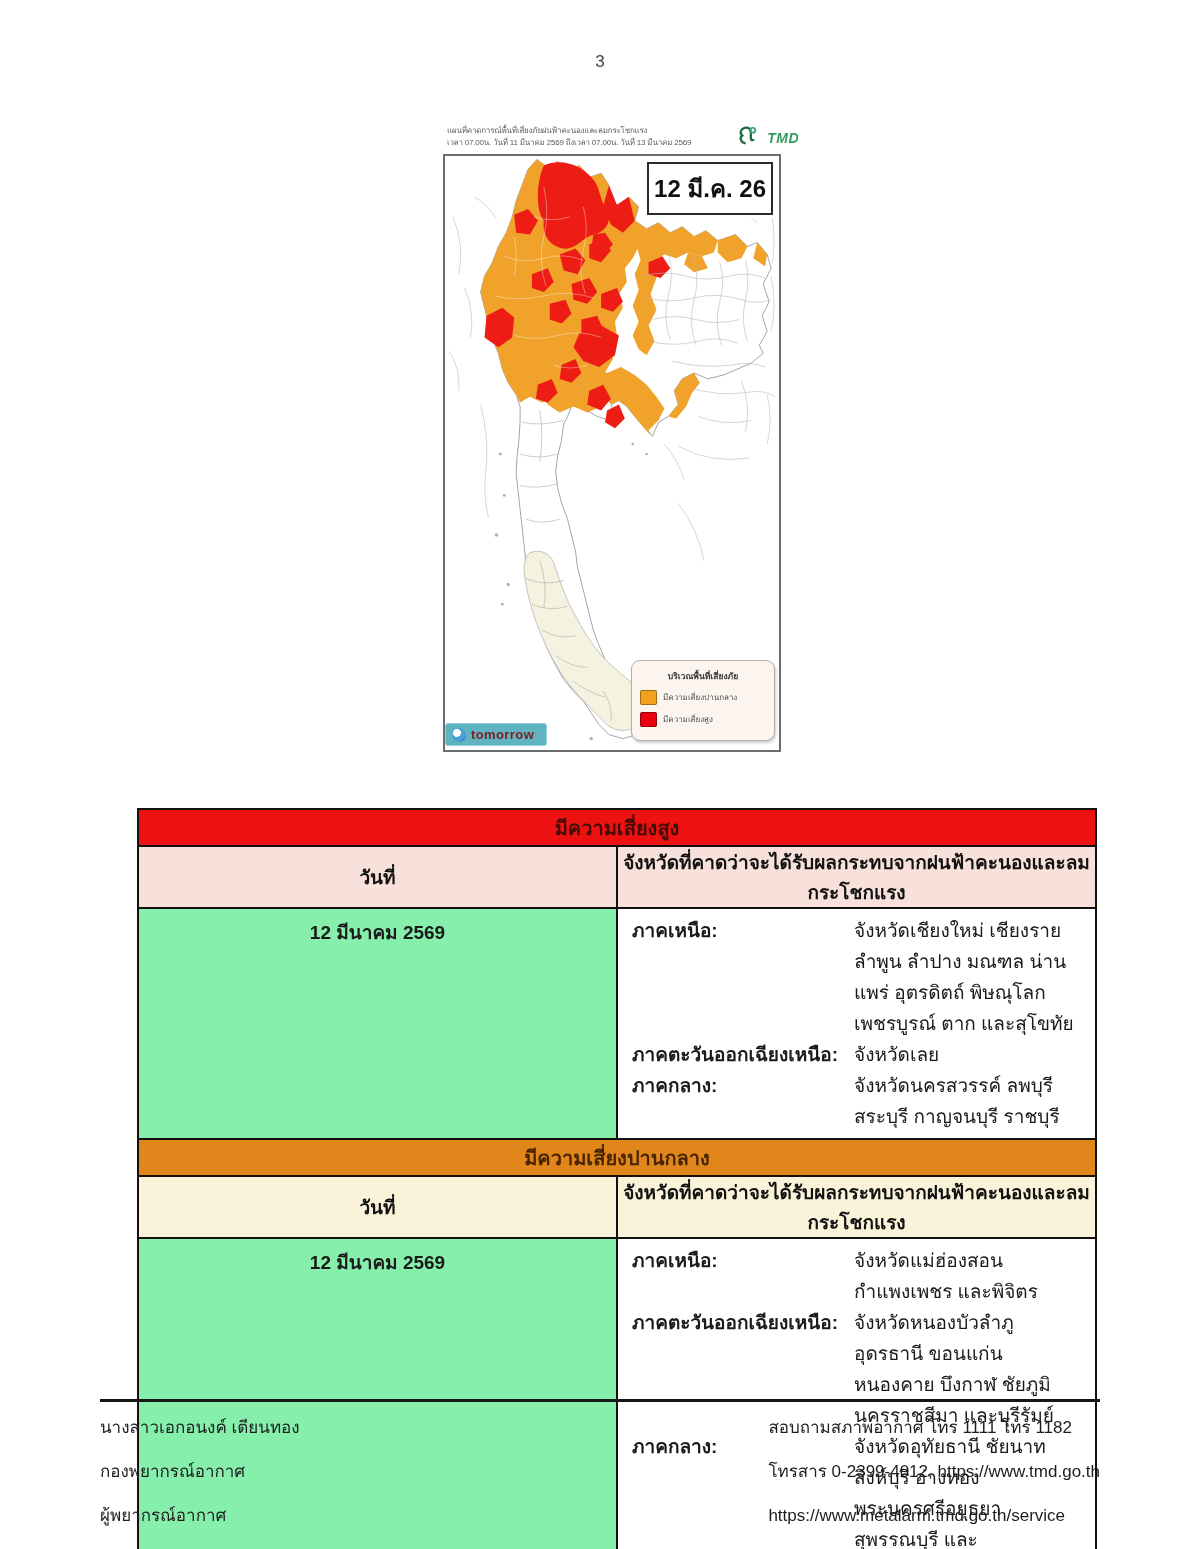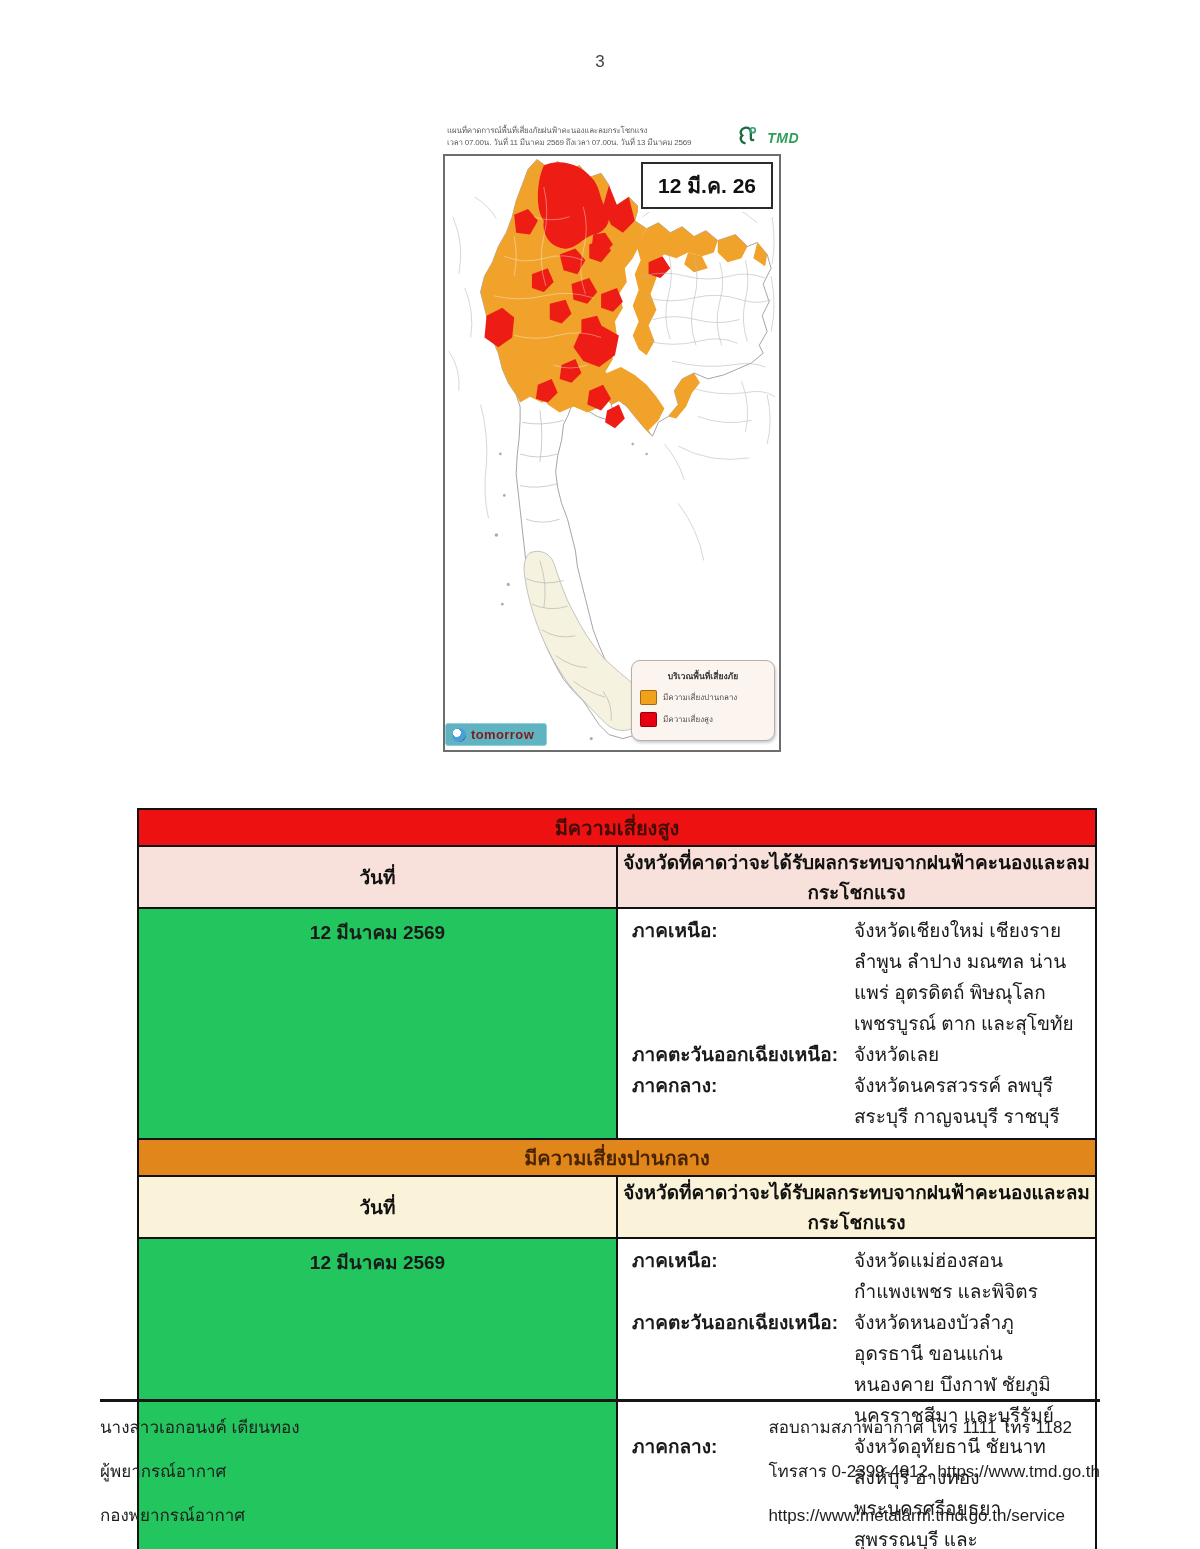--- a/index.html
+++ b/index.html
@@ -16,21 +16,21 @@
   .map-header { display:flex; justify-content:space-between; align-items:center; padding:0 2px 3px 4px; }
   .map-titles { font-size:8px; line-height:1.55; color:#5a5a5a; letter-spacing:-0.2px; }
   .map-logos { display:flex; align-items:center; gap:8px; padding-top:1px; }
   .tmd-logo { font-size:14px; font-weight:bold; font-style:italic; color:#2f9e57; letter-spacing:0.5px; }
 
   .map-box { position:relative; width:338px; height:598px; border:2px solid #6d6d6d; background:#fff; }
   .map-svg { position:absolute; left:0; top:0; width:100%; height:100%; }
 
   .date-box { position:absolute; top:6px; right:6px; background:#fff; border:2px solid #2b2b2b;
               box-shadow:0 0 0 3px #ffffff, 0 1px 2px rgba(0,0,0,0.35);
-              padding:5px 15px; font-size:21px; font-weight:bold; color:#111; white-space:nowrap; }
+              padding:5px 5px; font-size:24px; font-weight:bold; color:#111; white-space:nowrap; }
 
   .legend { position:absolute; right:4px; bottom:9px; width:144px; background:#fcf4ee;
             border:1px solid #b6aeaa; border-radius:9px; box-shadow:1px 2px 3px rgba(0,0,0,0.2);
             padding:8px 8px 6px 8px; }
   .legend-title { font-size:8.5px; font-weight:bold; color:#383838; text-align:center; margin-bottom:5px; }
   .legend-row { display:flex; align-items:center; gap:6px; margin:7px 0; }
   .swatch { width:17px; height:15px; border-radius:2px; flex:0 0 auto; border:1px solid rgba(0,0,0,0.35); }
   .legend-label { font-size:8px; color:#4a4a4a; }
 
   .watermark { position:absolute; left:0; bottom:4px; display:flex; align-items:center; gap:5px;
@@ -44,21 +44,21 @@
   .risk-table td { border:2px solid #111; }
   .t-high { top:808px; }
   .t-mod  { top:1138px; }
   .banner { height:37px; text-align:center; font-size:20px; font-weight:bold; }
   .banner-high { background:#ee1111; color:#430d06; }
   .banner-mod  { background:#e1861a; color:#482402; }
   .subrow td { height:36px; text-align:center; font-size:19px; font-weight:bold; color:#111; }
   .sub-high td { background:#f8e1da; }
   .sub-mod td  { background:#faf3d9; }
   .col-date { width:193px; }
-  .date-cell { vertical-align:top; text-align:center; font-size:19px; font-weight:bold; padding-top:8px; background:#22c55e; }
+  .date-cell { vertical-align:top; text-align:center; font-size:19px; font-weight:bold; padding-top:8px; background:#86efac; }
   .prov-cell { vertical-align:top; background:#fff; padding:6px 10px 8px 14px; }
   .entry { display:grid; grid-template-columns:222px 1fr; font-size:19px; line-height:31px; }
   .entry .region { font-weight:bold; }
   .t-high .prov-cell { height:223px; }
   .t-mod  .prov-cell { height:182px; }
 
   
   .footer { position:absolute; left:100px; top:1399px; width:1000px; border-top:3px solid #161616;
             padding-top:4px; display:flex; justify-content:space-between; font-size:17px;
             line-height:44px; color:#1d1d1d; }
@@ -306,22 +306,22 @@
         </div>
 
       </td>
     </tr>
   </tbody>
     </table>
 
   <div class="footer">
     <div class="footer-left">
       <div>นางสาวเอกอนงค์ เตียนทอง</div>
+      <div>กองพยากรณ์อากาศ</div>
       <div>ผู้พยากรณ์อากาศ</div>
-      <div>กองพยากรณ์อากาศ</div>
     </div>
     <div class="footer-right">
       <div>สอบถามสภาพอากาศ โทร 1111 โทร 1182</div>
       <div>โทรสาร 0-2399-4012, https://www.tmd.go.th</div>
       <div>https://www.metalarm.tmd.go.th/service</div>
     </div>
   </div>
 
 </div>
 

